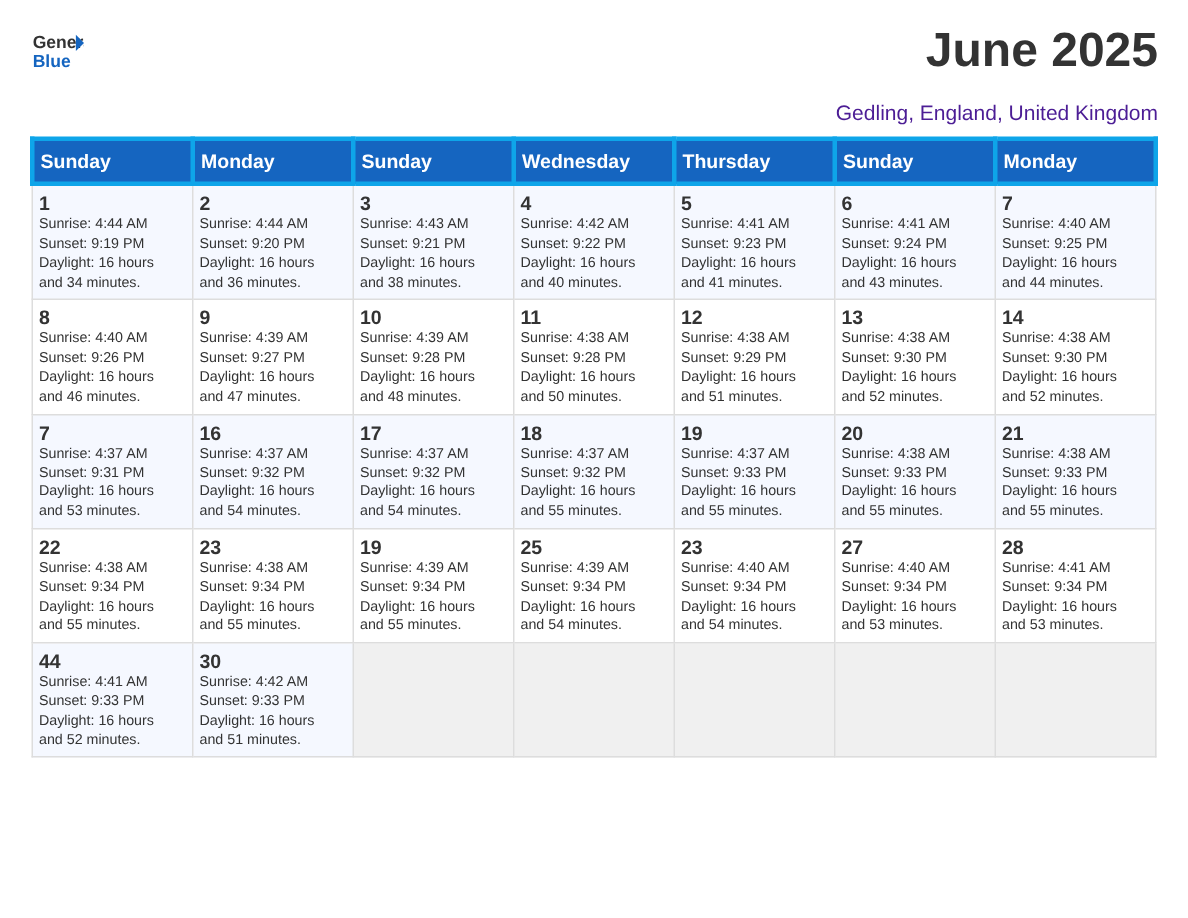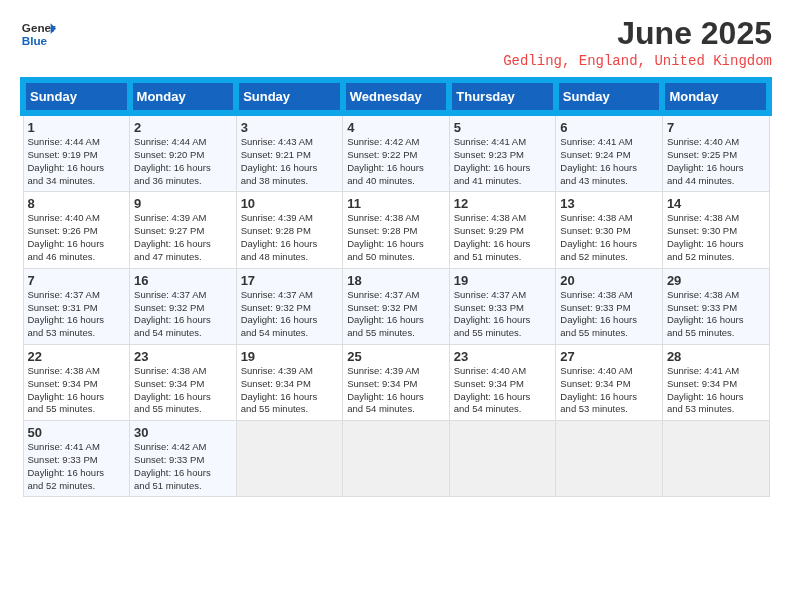--- a/index.html
+++ b/index.html
@@ -33,39 +33,38 @@
       text-align: right;
     }
     .month-title {
       font-size: 32px;
       font-weight: bold;
       color: #333;
       line-height: 1.1;
     }
     .subtitle {
       font-size: 14px;
-      color: #ef4444;
-      margin-top: 2px;
-      font-family: Liberation Mono, monospace;
+      color: #4c1d95;
+      margin-top: 16px;
     }
     .calendar {
       width: 100%;
       border-collapse: collapse;
       margin-top: 8px;
     }
     .calendar thead tr {
       background-color: #1565c0;
     }
     .calendar thead th {
       color: #fff;
       font-size: 13px;
       font-weight: bold;
       padding: 6px 4px;
       text-align: left;
-      border: 6px solid #0ea5e9;
+      border: 3px solid #0ea5e9;
     }
     .calendar tbody tr {
       border-bottom: 1px solid #ccc;
     }
     .calendar tbody td {
       vertical-align: top;
       padding: 4px 4px;
       font-size: 10px;
       color: #333;
       border: 1px solid #ddd;
@@ -264,21 +263,21 @@
 and 55 minutes.</div>
           </td>
           <td>
             <span class="day-num">20</span>
             <div class="day-info" style="white-space: pre-line;">Sunrise: 4:38 AM
 Sunset: 9:33 PM
 Daylight: 16 hours
 and 55 minutes.</div>
           </td>
           <td>
-            <span class="day-num">29</span>
+            <span class="day-num">21</span>
             <div class="day-info" style="white-space: pre-line;">Sunrise: 4:38 AM
 Sunset: 9:33 PM
 Daylight: 16 hours
 and 55 minutes.</div>
           </td>
         </tr>
         <tr>
           <td>
             <span class="day-num">22</span>
             <div class="day-info" style="white-space: pre-line;">Sunrise: 4:38 AM
@@ -324,21 +323,21 @@
           <td>
             <span class="day-num">28</span>
             <div class="day-info" style="white-space: pre-line;">Sunrise: 4:41 AM
 Sunset: 9:34 PM
 Daylight: 16 hours
 and 53 minutes.</div>
           </td>
         </tr>
         <tr>
           <td>
-            <span class="day-num">50</span>
+            <span class="day-num">44</span>
             <div class="day-info" style="white-space: pre-line;">Sunrise: 4:41 AM
 Sunset: 9:33 PM
 Daylight: 16 hours
 and 52 minutes.</div>
           </td>
           <td>
             <span class="day-num">30</span>
             <div class="day-info" style="white-space: pre-line;">Sunrise: 4:42 AM
 Sunset: 9:33 PM
 Daylight: 16 hours

